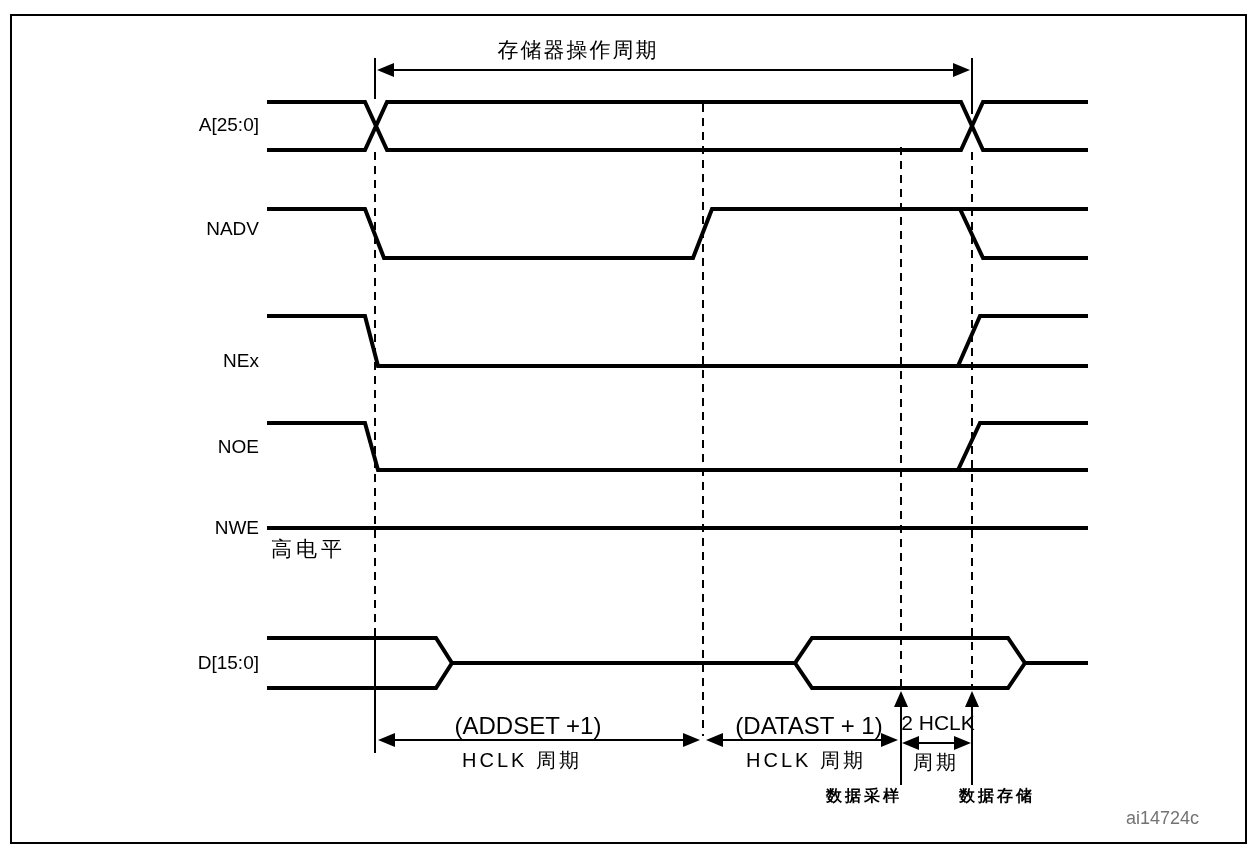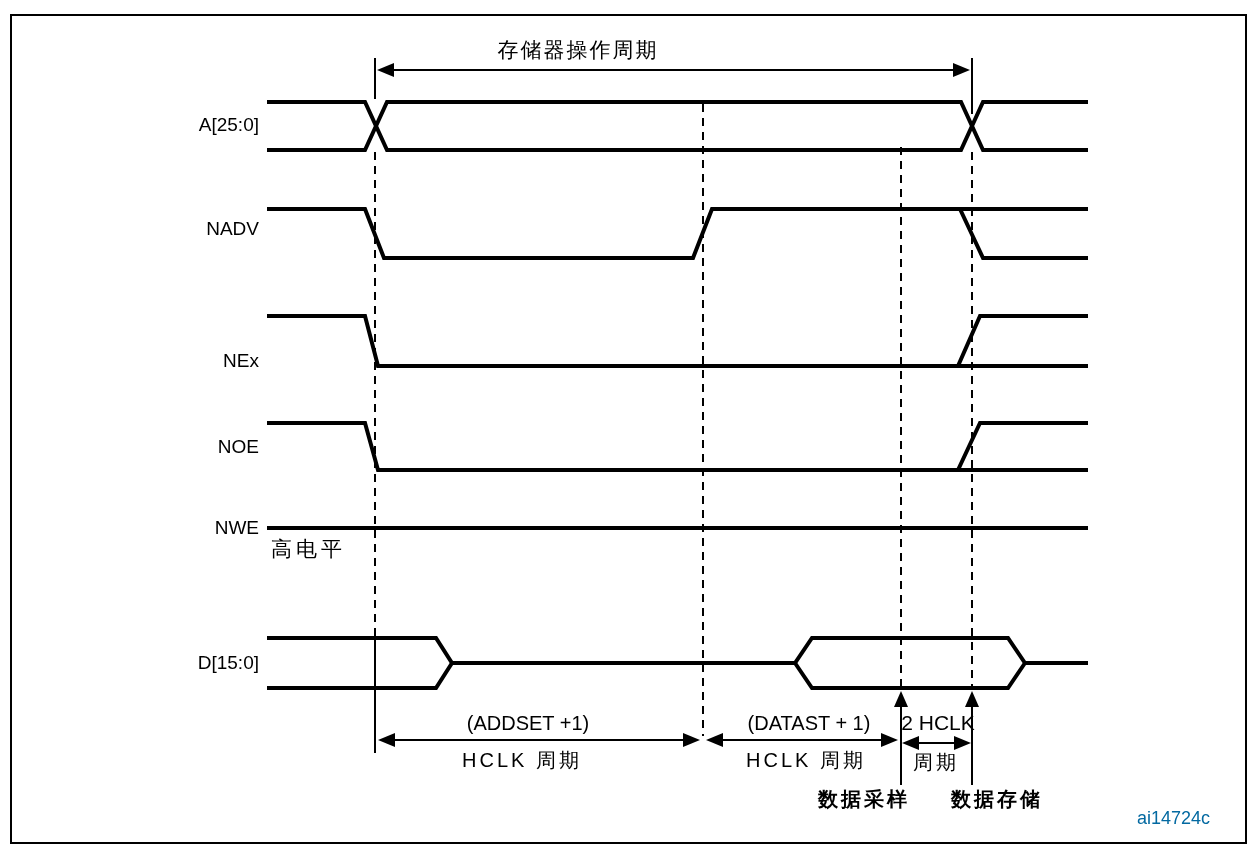--- a/index.html
+++ b/index.html
@@ -10,25 +10,25 @@
   }
   .frame{
     position:absolute;left:10px;top:14px;width:1233px;height:826px;
     border:2px solid #000;background:#fff;
   }
   svg.diagram{position:absolute;left:0;top:0;}
   .lbl{position:absolute;white-space:nowrap;}
   .sig-label{font-size:19px;text-align:right;width:120px;}
   .title{font-size:21px;letter-spacing:2px;transform:translateX(-50%);}
   .note-high{font-size:21px;letter-spacing:4px;}
-  .meas{font-size:20px;transform:translateX(-50%);text-align:center;}
+  .meas{font-size:24px;transform:translateX(-50%);text-align:center;}
   .meas-cjk{font-size:20px;letter-spacing:3px;transform:translateX(-50%);}
   .busnote{font-size:19px;font-weight:bold;letter-spacing:3px;line-height:23px;
            text-align:center;transform:translateX(-50%);}
-  .marker{font-size:20px;font-weight:bold;letter-spacing:3px;transform:translateX(-50%);}
+  .marker{font-size:16px;font-weight:bold;letter-spacing:3px;transform:translateX(-50%);}
   .code{font-size:18px;}
 </style>
 </head>
 <body>
 
 <div class="stage">
 
   <div class="frame"></div>
 
   <svg class="diagram" width="1255" height="856" viewBox="0 0 1255 856" fill="none" stroke="#000" stroke-width="4" stroke-linejoin="miter">
@@ -123,15 +123,15 @@
 
   <div class="lbl meas" style="left:809px;top:712px;">(DATAST + 1)</div>
   <div class="lbl meas-cjk" style="left:806px;top:747px;">HCLK 周期</div>
 
   <div class="lbl meas" style="left:938px;top:711px;font-size:21px;">2 HCLK</div>
   <div class="lbl meas-cjk" style="left:936px;top:749px;">周期</div>
 
   <div class="lbl marker" style="left:864px;top:786px;">数据采样</div>
   <div class="lbl marker" style="left:997px;top:786px;">数据存储</div>
 
-  <div class="lbl code" style="right:45px;top:808px;color:#0369a1;">ai14724c</div>
+  <div class="lbl code" style="right:56px;top:808px;color:#737373;">ai14724c</div>
 
 </div>
 
 </body></html>

